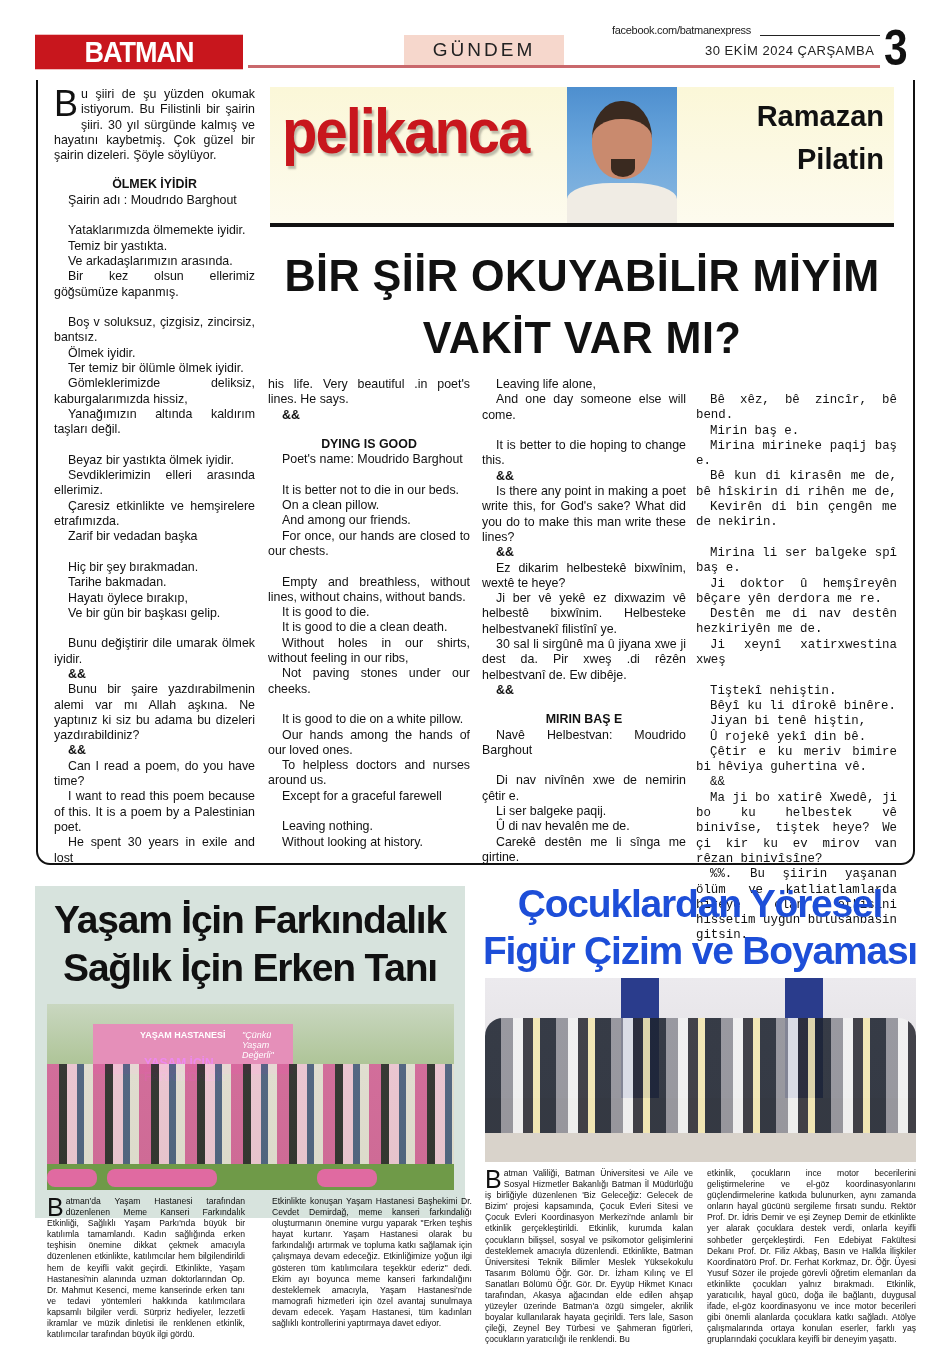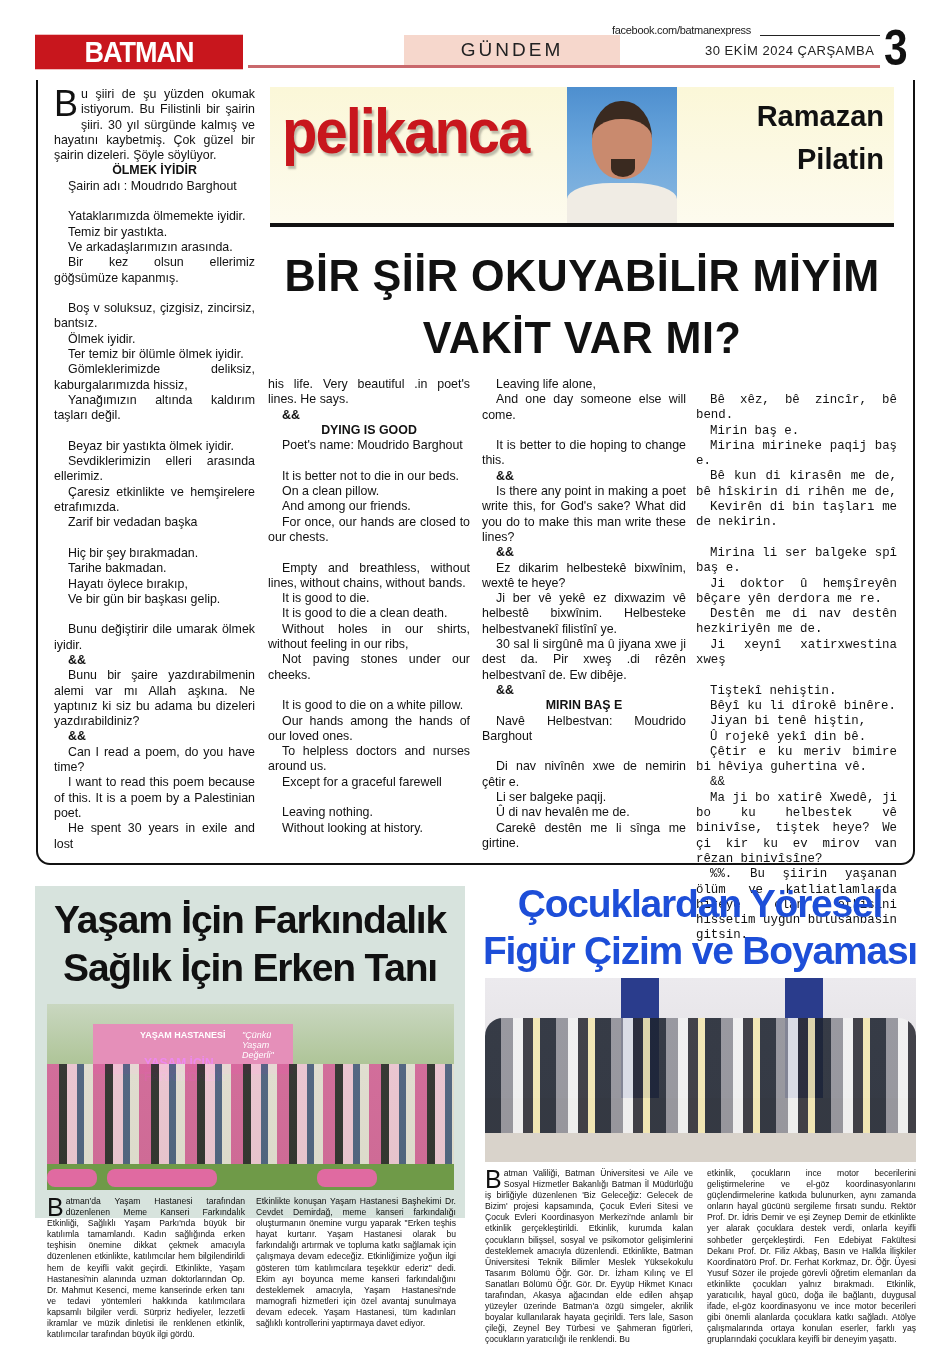--- a/index.html
+++ b/index.html
@@ -5,39 +5,39 @@
   * { box-sizing: border-box; margin: 0; padding: 0; }
   html, body { width: 951px; height: 1364px; background: #ffffff; overflow: hidden; }
   body { position: relative; font-family: "Liberation Sans", sans-serif; color: #111; }
 
   
   .masthead { position: absolute; left: 0; top: 0; width: 951px; height: 80px; }
   .logo { position: absolute; left: 35px; top: 36px; width: 208px; height: 32px; background: #c8161d;
           color: #fff; font-family: "Liberation Sans", sans-serif; font-weight: bold; font-size: 27px;
           line-height: 32px; text-align: center; letter-spacing: -1px; transform: scaleY(1.08); }
   .header-rule { position: absolute; left: 248px; top: 65px; width: 632px; height: 3px; background: #c9686c; }
-  .section-tab { position: absolute; left: 404px; top: 35px; width: 216px; height: 30px; background: #f6d7cc;
+  .section-tab { position: absolute; left: 404px; top: 35px; width: 160px; height: 30px; background: #f6d7cc;
                  font-family: "Liberation Sans", sans-serif; font-size: 19px; letter-spacing: 3px;
                  text-align: center; line-height: 30px; color: #222; }
   .fb-link { position: absolute; left: 612px; top: 24px; font-size: 11px; color: #222; letter-spacing: -0.3px; }
   .fb-rule { position: absolute; left: 760px; top: 35px; width: 120px; height: 1px; background: #222; }
   .date { position: absolute; left: 705px; top: 43px; font-size: 13px; color: #222; letter-spacing: 0.5px; }
   .page-num { position: absolute; left: 882px; top: 22px; font-size: 50px; font-weight: bold; line-height: 52px; color: #111; transform: scaleX(0.85); }
 
   
   .column-frame { position: absolute; left: 36px; top: 80px; width: 879px; height: 785px;
                   border: 2px solid #111; border-top: none; border-radius: 0 0 14px 14px; }
 
   .col { position: absolute; font-size: 12.4px; line-height: 15.3px; text-align: justify; color: #111; }
   .col p { text-indent: 14px; }
   .col p.noindent { text-indent: 0; }
   .col p.gap { margin-top: 15.3px; }
   .col .amp { font-weight: bold; text-indent: 14px; }
   .col .ampl { font-weight: normal; text-indent: 14px; }
-  .col .poem-title { font-weight: bold; text-align: center; text-indent: 0; }
+  .col .poem-title { font-weight: bold; text-align: center; text-indent: 0; margin-top: 14px; }
   .dropcap { float: left; font-size: 36px; line-height: 30px; margin: 2px 3px 0 0; font-weight: normal; }
 
   .col-1 { left: 54px; top: 87px; width: 201px; }
   .col-2 { left: 268px; top: 377px; width: 202px; }
   .col-3 { left: 482px; top: 377px; width: 204px; }
   .col-4 { left: 696px; top: 393px; width: 201px; font-family: Liberation Mono, monospace; }
 
   
   .column-header { position: absolute; left: 270px; top: 87px; width: 624px; height: 136px;
                    background: linear-gradient(180deg, #fbf7d8 0%, #fdfbee 100%); }
@@ -65,21 +65,21 @@
   .photo-left .banner { position: absolute; left: 46px; top: 20px; width: 200px; height: 50px; background: #e58fb9; }
   .photo-left .banner span { position: absolute; color: #fff; font-size: 9px; font-weight: bold; margin-left: 37px; }
   .photo-left .crowd { position: absolute; left: 0; top: 60px; width: 407px; height: 105px;
                        background: repeating-linear-gradient(90deg, #d6649b 0 12px, #2a2a2a 12px 20px, #f1c6d7 20px 30px, #4a5d80 30px 37px, #e6e0d6 37px 46px); opacity: 0.9; }
   .photo-left .grass { position: absolute; left: 0; top: 160px; width: 407px; height: 26px; background: #6f9a48; }
   .photo-left .cushion { position: absolute; top: 165px; height: 18px; background: #e06aa1; border-radius: 8px; }
 
   .txt-small { position: absolute; font-size: 8.6px; line-height: 11.1px; text-align: justify; color: #111; }
   .txt-small .dc { float: left; font-size: 25px; line-height: 21px; margin: 1px 2px 0 0; }
   .al-col1 { left: 47px; top: 1196px; width: 198px; }
-  .al-col2 { left: 256px; top: 1196px; width: 200px; }
+  .al-col2 { left: 272px; top: 1196px; width: 200px; }
 
   
   .article-right { position: absolute; left: 480px; top: 876px; width: 440px; height: 460px; }
   .article-right .title { position: absolute; left: 0; top: 4px; width: 440px; text-align: center;
                           font-size: 39px; font-weight: bold; line-height: 47px; letter-spacing: -1.2px; color: #1d4ed8; }
   .photo-right { position: absolute; left: 5px; top: 102px; width: 431px; height: 184px; overflow: hidden;
                  background: linear-gradient(180deg, #eceaee 0%, #e3e1e4 55%, #d8d3cc 100%); }
   .photo-right .curtain { position: absolute; top: 0; width: 38px; height: 120px; background: #2a3c8c; }
   .photo-right .floor { position: absolute; left: 0; top: 120px; width: 431px; height: 64px; background: #d9d3cb; }
   .photo-right .people { position: absolute; left: 0; top: 40px; width: 431px; height: 115px;
@@ -190,21 +190,21 @@
   <p>Li ser balgeke paqij.</p>
   <p>Û di nav hevalên me de.</p>
   <p>Carekê destên me li sînga me girtine.</p>
 </div>
 
 <div class="col col-4">
   <p>Bê xêz, bê zincîr, bê bend.</p>
   <p>Mirin baş e.</p>
   <p>Mirina mirineke paqij baş e.</p>
   <p>Bê kun di kirasên me de, bê hîskirin di rihên me de,</p>
-  <p>Kevirên di bin taşları me de nekirin.</p>
+  <p>Kevirên di bin çengên me de nekirin.</p>
   <p class="gap">Mirina li ser balgeke spî baş e.</p>
   <p>Ji doktor û hemşîreyên bêçare yên derdora me re.</p>
   <p>Destên me di nav destên hezkiriyên me de.</p>
   <p>Ji xeynî xatirxwestina xweş</p>
   <p class="gap">Tiştekî nehiştin.</p>
   <p>Bêyî ku li dîrokê binêre.</p>
   <p>Jiyan bi tenê hiştin,</p>
   <p>Û rojekê yekî din bê.</p>
   <p>Çêtir e ku meriv bimire bi hêviya guhertina vê.</p>
   <p class="ampl">&amp;&amp;</p>

